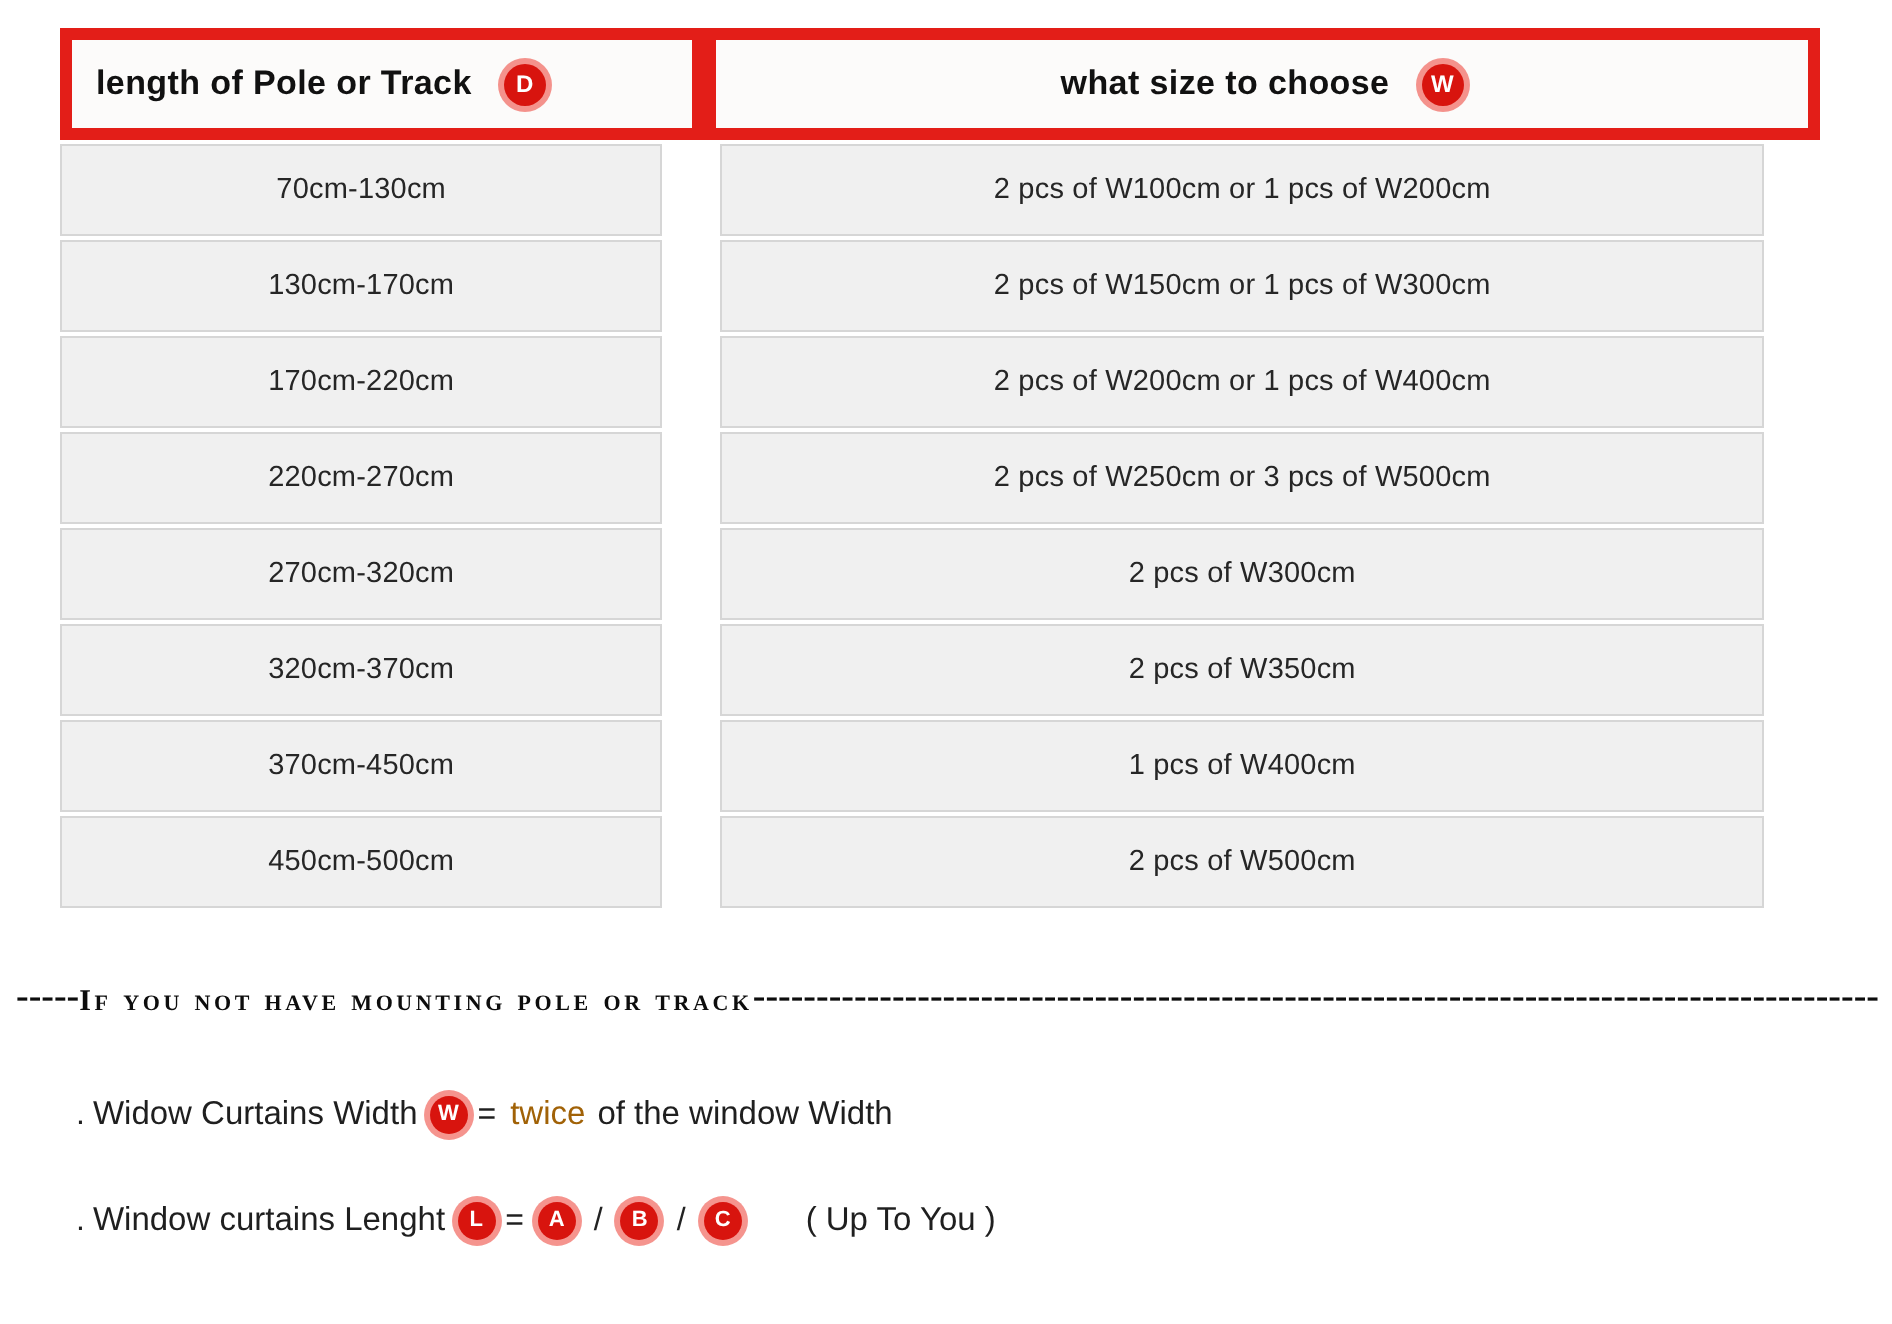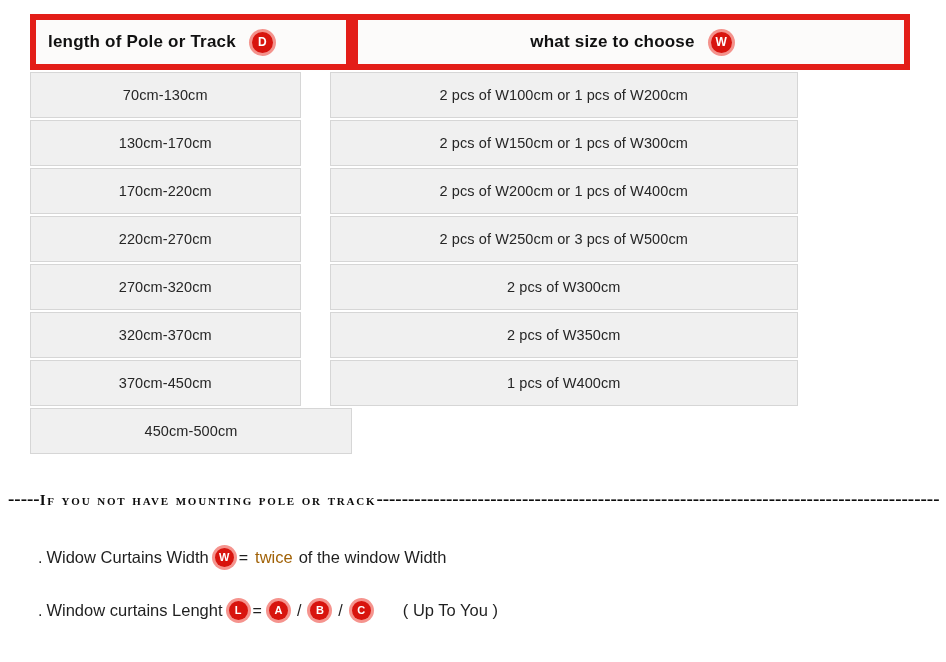--- a/index.html
+++ b/index.html
@@ -76,21 +76,21 @@
     font-size: 12px;
     margin-left: 16px;
   }
   .badge.sm {
     width: 19px;
     height: 19px;
     font-size: 11px;
   }
 
   .data-rows {
-    width: 768px;
+    width: 852px;
     margin-top: 2px;
   }
   .data-row {
     display: flex;
     width: 100%;
     margin-bottom: 2px;
   }
   .cell {
     box-sizing: border-box;
     background: #f0f0f0;
@@ -217,20 +217,21 @@
       <div class="cell right">2 pcs of W350cm</div>
     </div>
 
     <div class="data-row">
       <div class="cell left">370cm-450cm</div>
       <div class="cell right">1 pcs of W400cm</div>
     </div>
 
     <div class="data-row">
       <div class="cell left">450cm-500cm</div>
+      <div class="cell right">2 pcs of W500cm</div>
     </div>
 
   </div>
 </div>
 
 <div class="notes">
 
   <div class="dash-line">
     <span class="dash-lead">-----</span>
     <span class="dash-caps">If you not have mounting pole or track</span>

